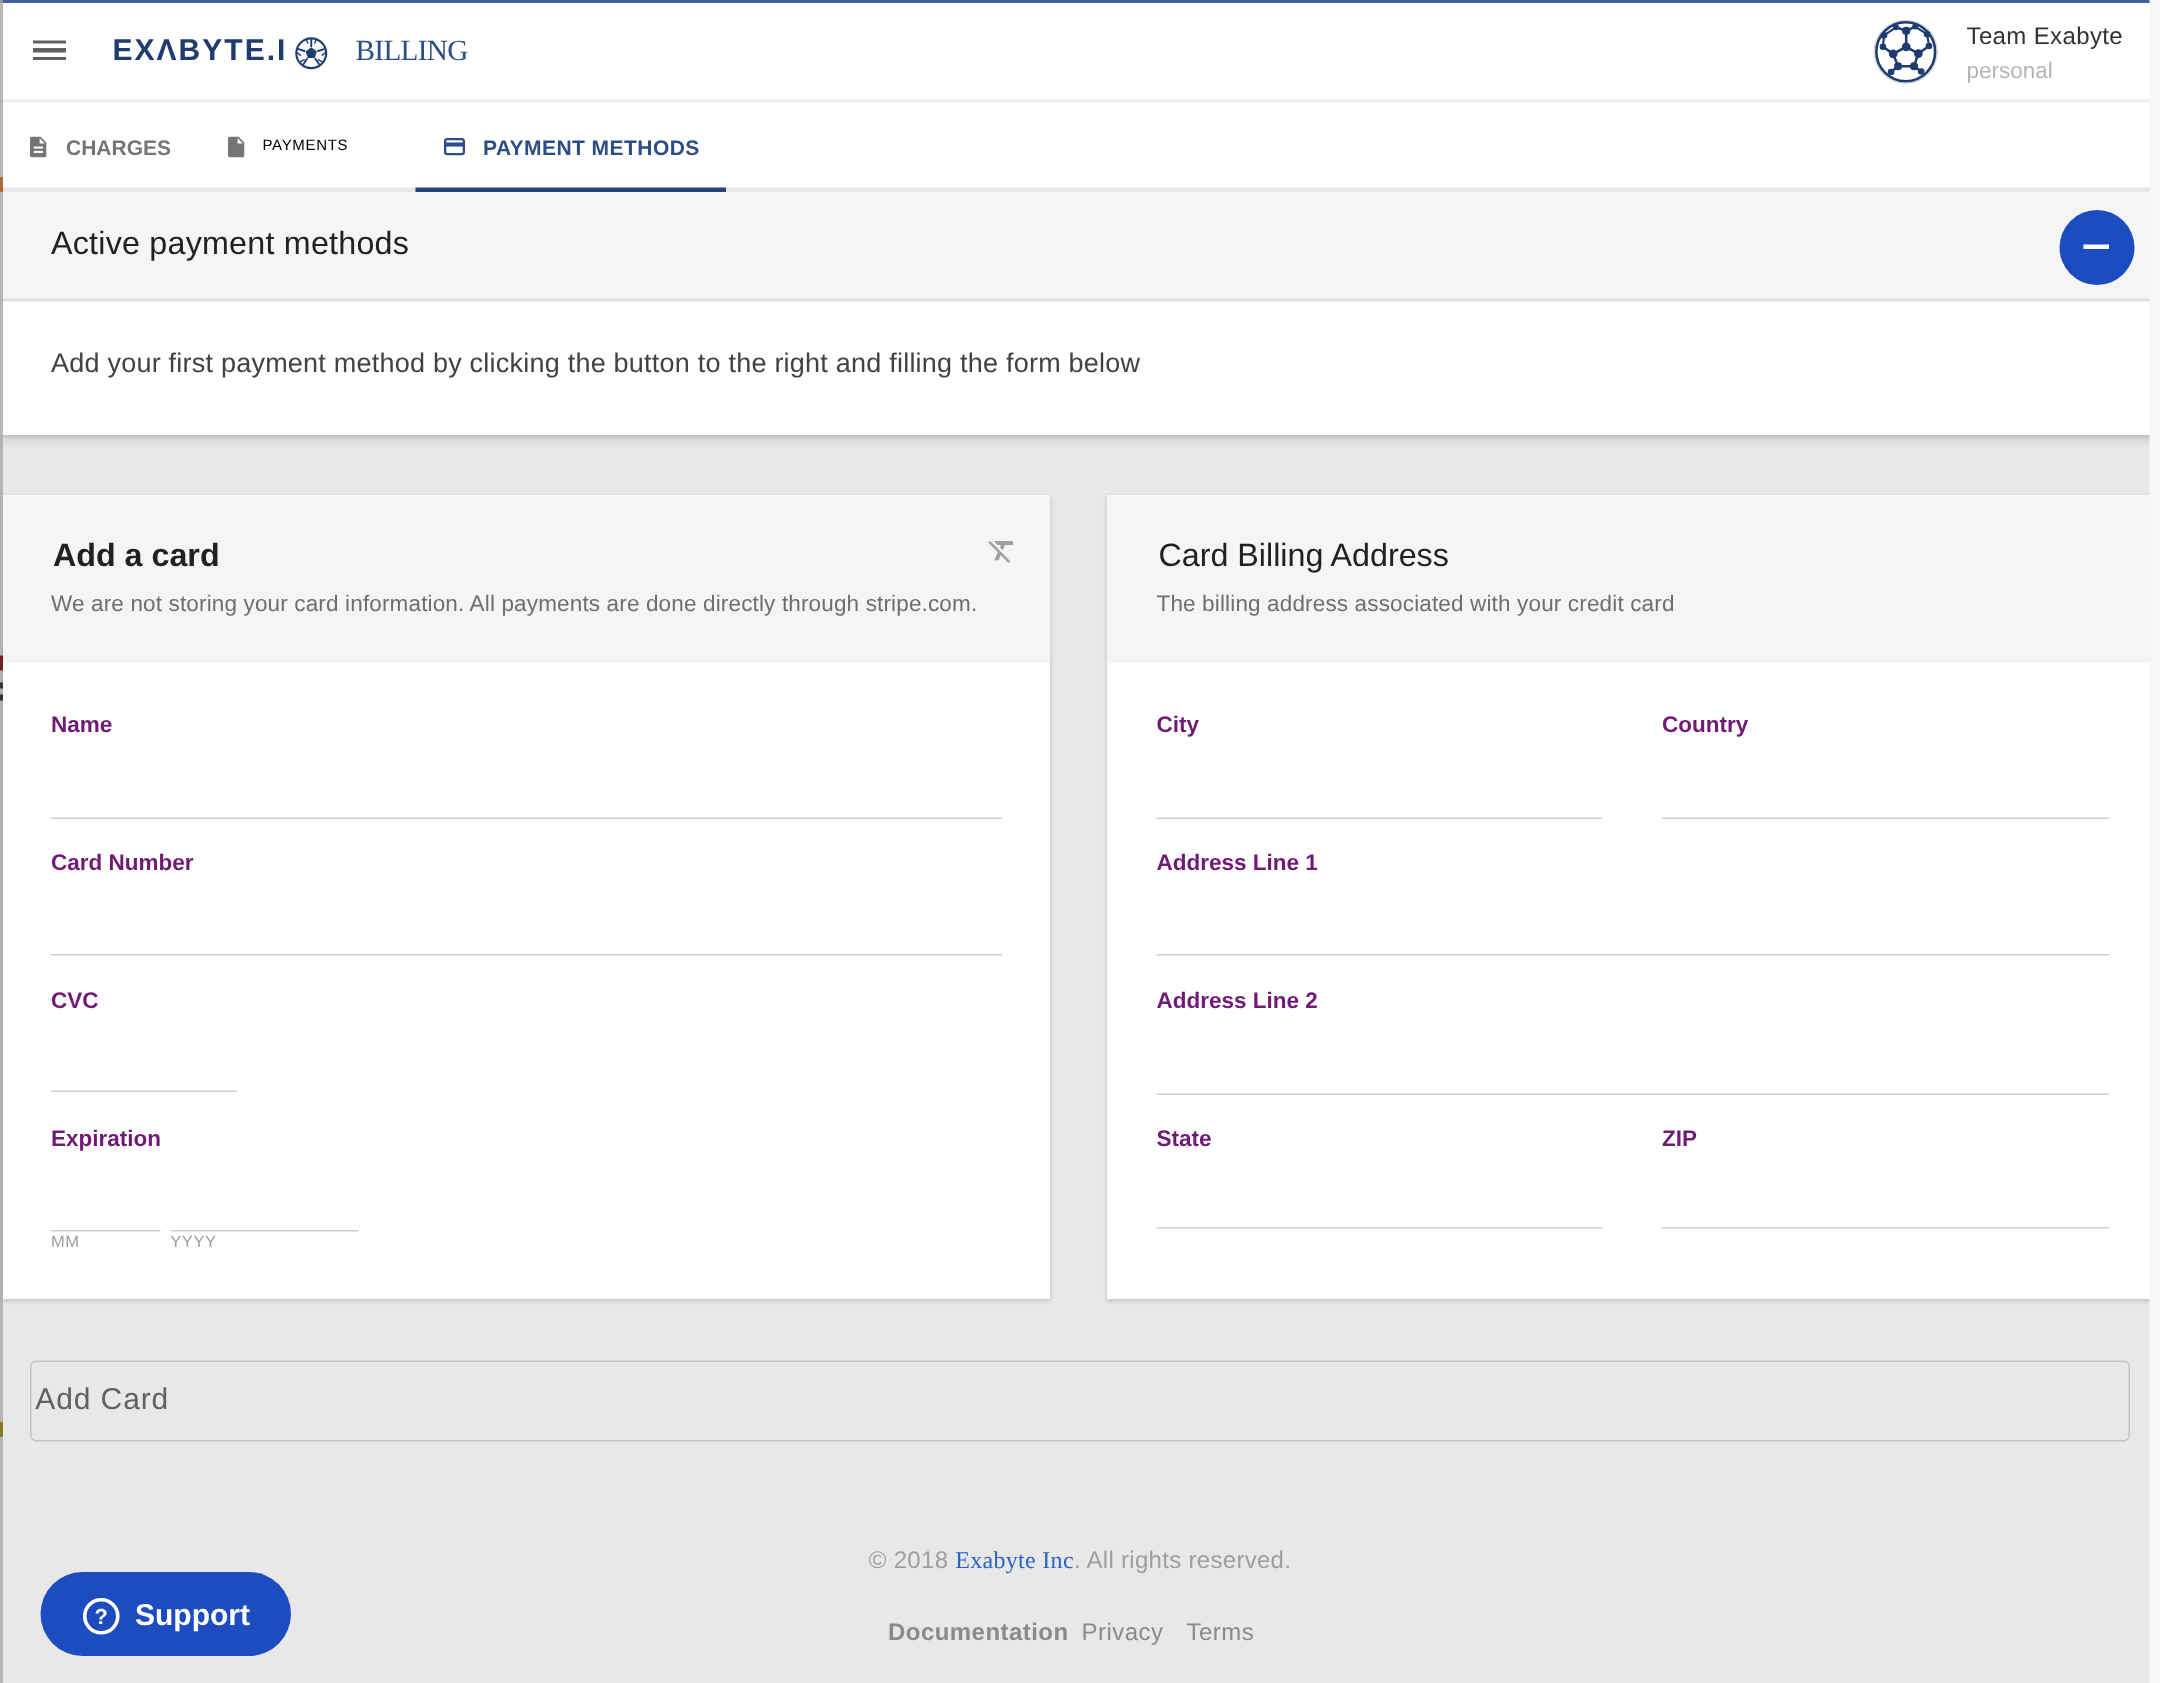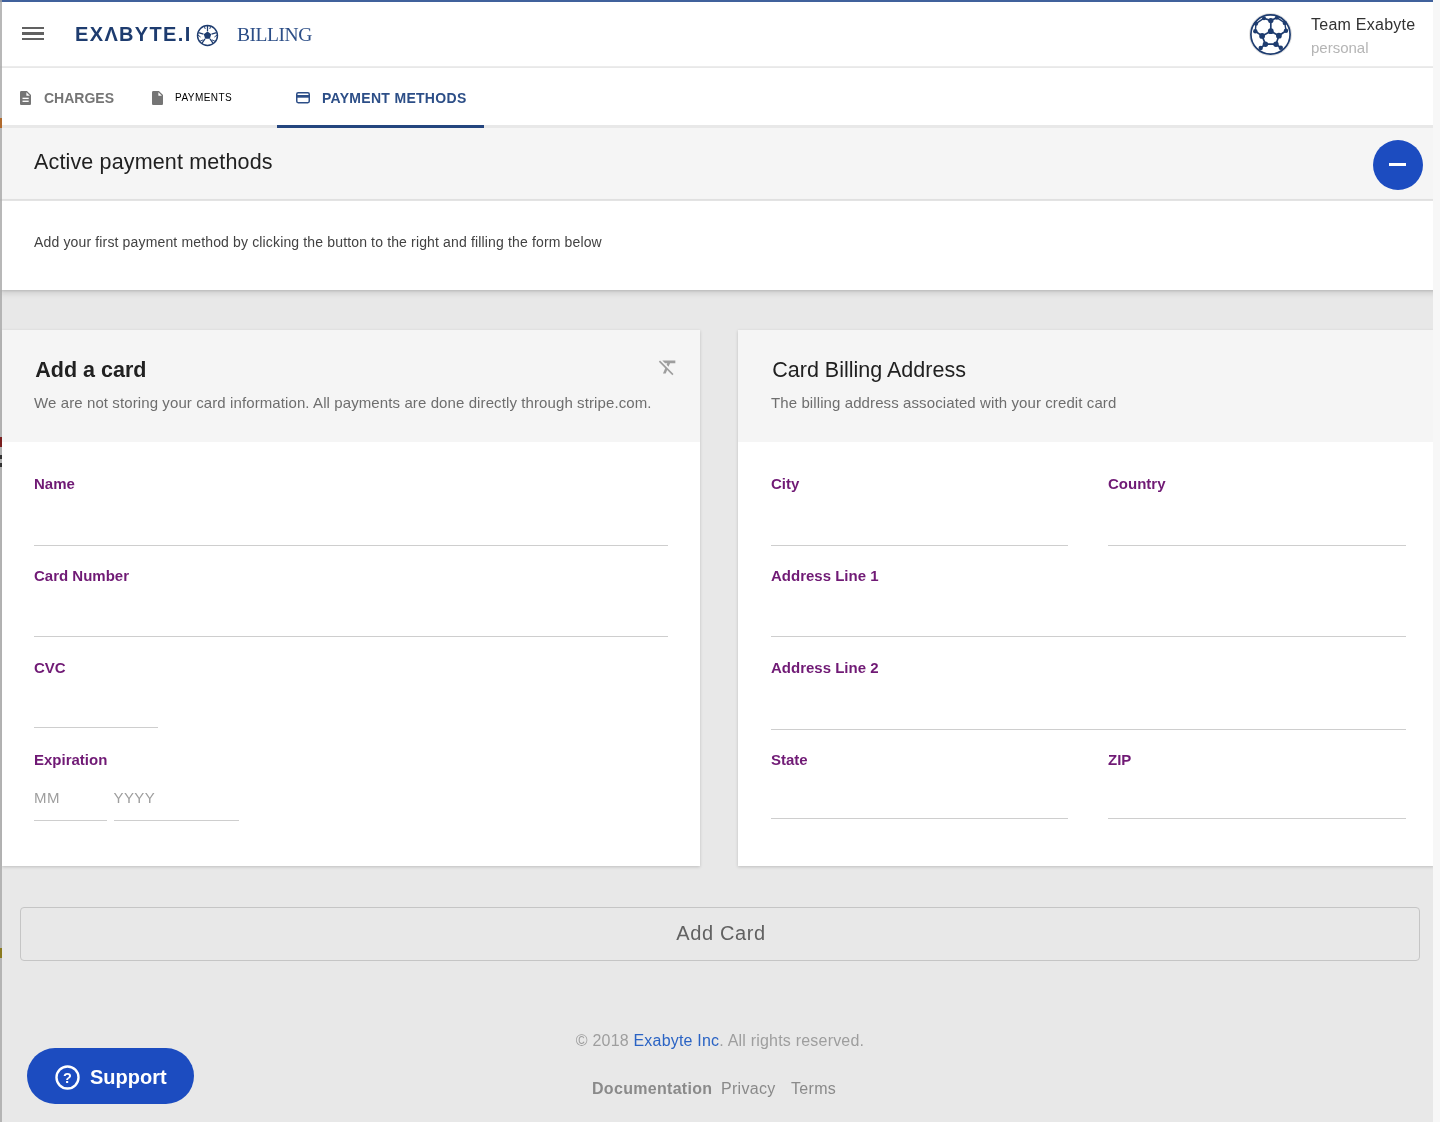--- a/index.html
+++ b/index.html
@@ -1,21 +1,21 @@
 <!DOCTYPE html>
 <html><head>
 <meta charset="utf-8">
 <style>
 * { margin:0; padding:0; box-sizing:border-box; }
 html,body { width:1440px; height:1122px; overflow:hidden; }
 body { font-family:"Liberation Sans", sans-serif; background:#e8e8e8; position:relative; }
 .abs { position:absolute; }
 .lbl { position:absolute; font-size:15px; font-weight:bold; color:#701a75; line-height:15px; }
 .ul { position:absolute; height:1px; background:#cecece; }
-.ph { position:absolute; font-size:15px; letter-spacing:0.4px; color:#9e9e9e; line-height:15px; }
+.ph { position:absolute; font-size:11px; letter-spacing:0.4px; color:#9e9e9e; line-height:15px;margin-top:31px; }
 </style>
 </head>
 <body>
 
 <div class="abs" style="left:0;top:0;width:1434px;height:2px;background:#40619c;"></div>
 
 <div class="abs" style="left:0;top:2px;width:1440px;height:65px;background:#fff;border-bottom:1px solid #ececec;"></div>
 
 <div class="abs" style="left:22px;top:26.5px;width:22px;height:2.5px;background:#616161;"></div>
 <div class="abs" style="left:22px;top:32px;width:22px;height:2.5px;background:#616161;"></div>
@@ -80,21 +80,21 @@
 </svg>
 <div class="abs" style="left:322px;top:91.2px;font-size:14px;font-weight:bold;letter-spacing:0.3px;color:#2c4e87;line-height:14px;">PAYMENT METHODS</div>
 <div class="abs" style="left:277px;top:125px;width:207px;height:2.5px;background:#24457e;"></div>
 
 <div class="abs" style="left:0;top:128px;width:1440px;height:72px;background:#f5f5f5;border-bottom:1px solid #e2e2e2;"></div>
 <div class="abs" style="left:34px;top:152.2px;font-size:21.5px;letter-spacing:0.15px;color:#212121;line-height:21.5px;">Active payment methods</div>
 <div class="abs" style="left:1373px;top:140px;width:50px;height:50px;border-radius:50%;background:#1c4cc0;"></div>
 <div class="abs" style="left:1389px;top:162.5px;width:17px;height:3px;background:#fff;"></div>
 
 <div class="abs" style="left:0;top:201px;width:1440px;height:89px;background:#fff;box-shadow:0 3px 6px rgba(0,0,0,0.13), 0 1px 2px rgba(0,0,0,0.10);"></div>
-<div class="abs" style="left:34px;top:234.7px;font-size:14px;letter-spacing:0.15px;color:#424242;line-height:15px;">Add your first payment method by clicking the button to the right and filling the form below</div>
+<div class="abs" style="left:34px;top:234.7px;font-size:18px;letter-spacing:0.15px;color:#424242;line-height:15px;">Add your first payment method by clicking the button to the right and filling the form below</div>
 
 <div class="abs" style="left:2px;top:330px;width:698px;height:536px;background:#fff;box-shadow:0 1px 3px rgba(0,0,0,0.18);"></div>
 <div class="abs" style="left:2px;top:330px;width:698px;height:112px;background:#f5f5f5;"></div>
 <div class="abs" style="left:35.3px;top:359.7px;font-size:21.5px;color:#212121;line-height:21.5px;font-weight:bold;">Add a card</div>
 <div class="abs" style="left:34px;top:394.8px;font-size:15px;letter-spacing:0.1px;color:#6e6e6e;line-height:15px;">We are not storing your card information. All payments are done directly through stripe.com.</div>
 <svg class="abs" style="left:657px;top:356px;" width="22" height="22" viewBox="0 0 24 24">
   <path fill="#9e9e9e" d="M3.27 5 L2 6.27 l6.97 6.97 L6.5 19 h3 l1.57-3.66 L16.73 21 18 19.73 3.55 5.27 3.27 5 z M6 5 v0.18 L8.82 8 h2.4 l-0.72 1.68 2.1 2.1 L14.21 8 H20 V5 H6 z"></path>
 </svg>
 
 <div class="lbl" style="left:34px;top:475.9px;">Name</div>
@@ -120,23 +120,23 @@
 <div class="ul" style="left:1108px;top:545px;width:298px;"></div>
 <div class="lbl" style="left:771px;top:567.9px;">Address Line 1</div>
 <div class="ul" style="left:771px;top:636px;width:635px;"></div>
 <div class="lbl" style="left:771px;top:659.9px;">Address Line 2</div>
 <div class="ul" style="left:771px;top:729px;width:635px;"></div>
 <div class="lbl" style="left:771px;top:751.9px;">State</div>
 <div class="lbl" style="left:1108px;top:751.9px;">ZIP</div>
 <div class="ul" style="left:771px;top:818px;width:297px;"></div>
 <div class="ul" style="left:1108px;top:818px;width:298px;"></div>
 
-<div class="abs" style="left:19.5px;top:906.5px;width:1400px;height:54px;border:1px solid #c5c5c5;border-radius:4px;color:#616161;font-size:20px;letter-spacing:0.6px;line-height:50.5px;text-align:center;text-indent:3px;">Add Card</div>
+<div class="abs" style="left:19.5px;top:906.5px;width:1400px;height:54px;border:1px solid #c5c5c5;border-radius:4px;color:#616161;font-size:20px;letter-spacing:0.6px;line-height:50.5px;text-align:left;text-indent:3px;">Add Card</div>
 
-<div class="abs" style="left:0;top:1033.4px;width:1440px;text-align:center;font-size:16px;letter-spacing:0.2px;color:#9e9e9e;line-height:16px;">© 2018 <span style="color:#2a63c4;">Exabyte Inc</span>. All rights reserved.</div>
+<div class="abs" style="left:0;top:1033.4px;width:1440px;text-align:center;font-size:16px;letter-spacing:0.2px;color:#9e9e9e;line-height:16px;">© 2018 <span style="color:#2a63c4;font-family:Liberation Serif, serif;">Exabyte Inc</span>. All rights reserved.</div>
 <div class="abs" style="left:592px;top:1080.9px;font-size:16px;letter-spacing:0.3px;color:#8a8a8a;line-height:16px;font-weight:bold;">Documentation</div>
 <div class="abs" style="left:721px;top:1080.9px;font-size:16px;letter-spacing:0.3px;color:#8a8a8a;line-height:16px;">Privacy</div>
 <div class="abs" style="left:791px;top:1080.9px;font-size:16px;letter-spacing:0.3px;color:#8a8a8a;line-height:16px;">Terms</div>
 
 <div class="abs" style="left:27px;top:1048px;width:167px;height:56px;border-radius:28px;background:#1c4cc0;"></div>
 <svg class="abs" style="left:55px;top:1065px;" width="25" height="25" viewBox="0 0 25 25">
   <circle cx="12.5" cy="12.5" r="11" fill="none" stroke="#fff" stroke-width="2.4"></circle>
   <text x="12.5" y="17.5" text-anchor="middle" font-family="Liberation Sans" font-size="14.5" font-weight="bold" fill="#fff">?</text>
 </svg>
 <div class="abs" style="left:90px;top:1067px;font-size:20px;font-weight:bold;color:#fff;line-height:20px;">Support</div>

